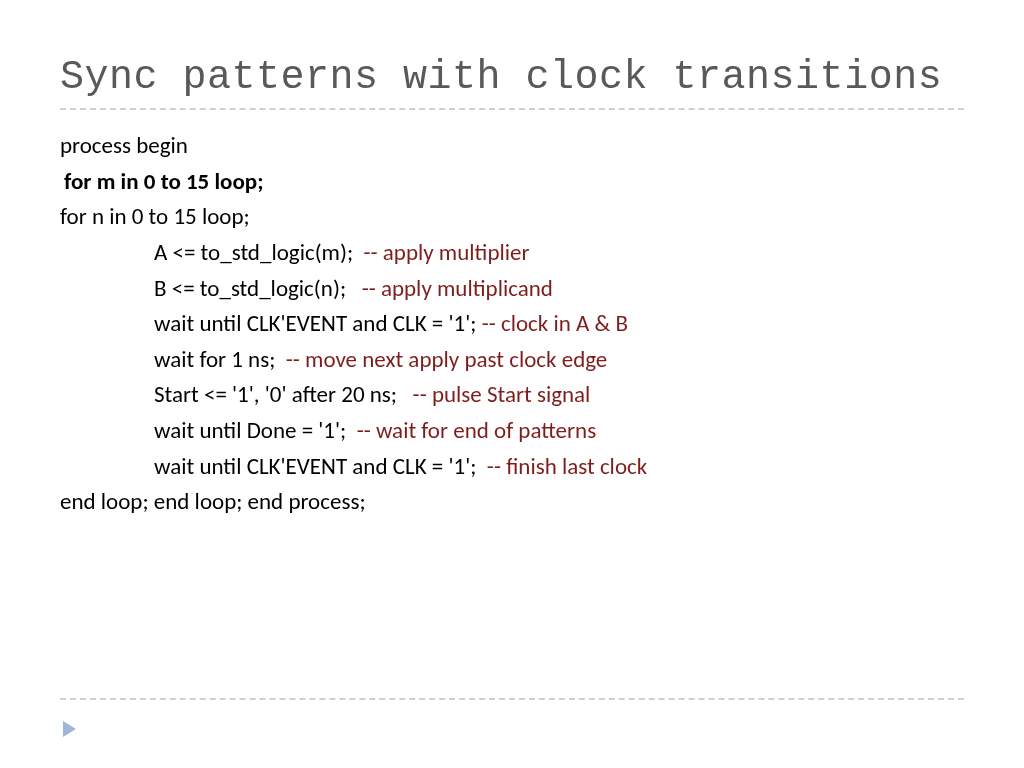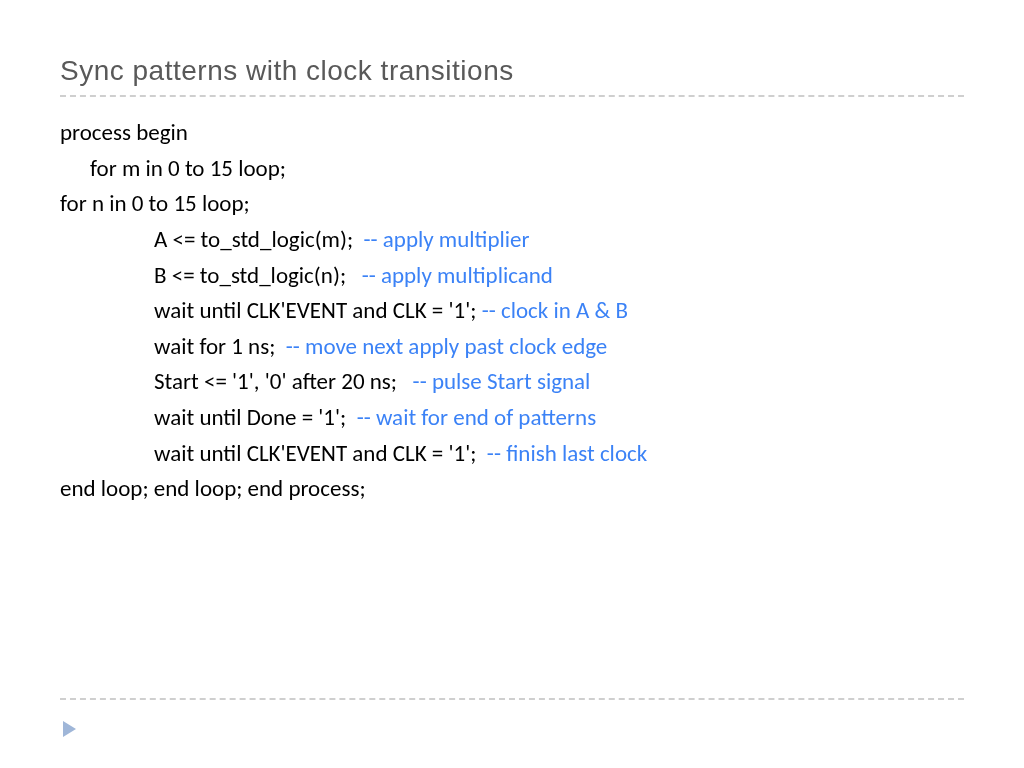--- a/index.html
+++ b/index.html
@@ -11,45 +11,45 @@
     font-family: "Gill Sans", "Gill Sans MT", Calibri, sans-serif;
     overflow: hidden;
   }
   .slide {
     padding: 55px 60px 0 60px;
     box-sizing: border-box;
     height: 100%;
     position: relative;
   }
   .title {
-    font-family: Liberation Sans, sans-serif;
-    font-size: 28px;
+    font-family: Liberation Mono, monospace;
+    font-size: 40px;
     font-weight: 400;
     color: #595959;
     margin: 0 0 8px 0;
     letter-spacing: 0.5px;
   }
   .dashed-divider {
     border: none;
     border-top: 2px dashed #cfcfcf;
     margin: 0 0 18px 0;
   }
   .code-block {
     font-size: 23px;
     line-height: 1.55;
     color: #000000;
   }
   .code-line {
     white-space: pre;
   }
   .red { color: #b70e0e; }
-  .teal { color: #3b82f6; }
+  .teal { color: #7f1d1d; }
   .black { color: #000000; }
   .indent-0 { margin-left: 0; }
-  .indent-1 { margin-left: 30px; }
+  .indent-1 { margin-left: 4px; font-weight: bold; }
   .indent-2 { }
   .indent-3 { margin-left: 94px; }
   .footer-divider {
     position: absolute;
     left: 60px;
     right: 60px;
     bottom: 60px;
     border: none;
     border-top: 2px dashed #cfcfcf;
   }

